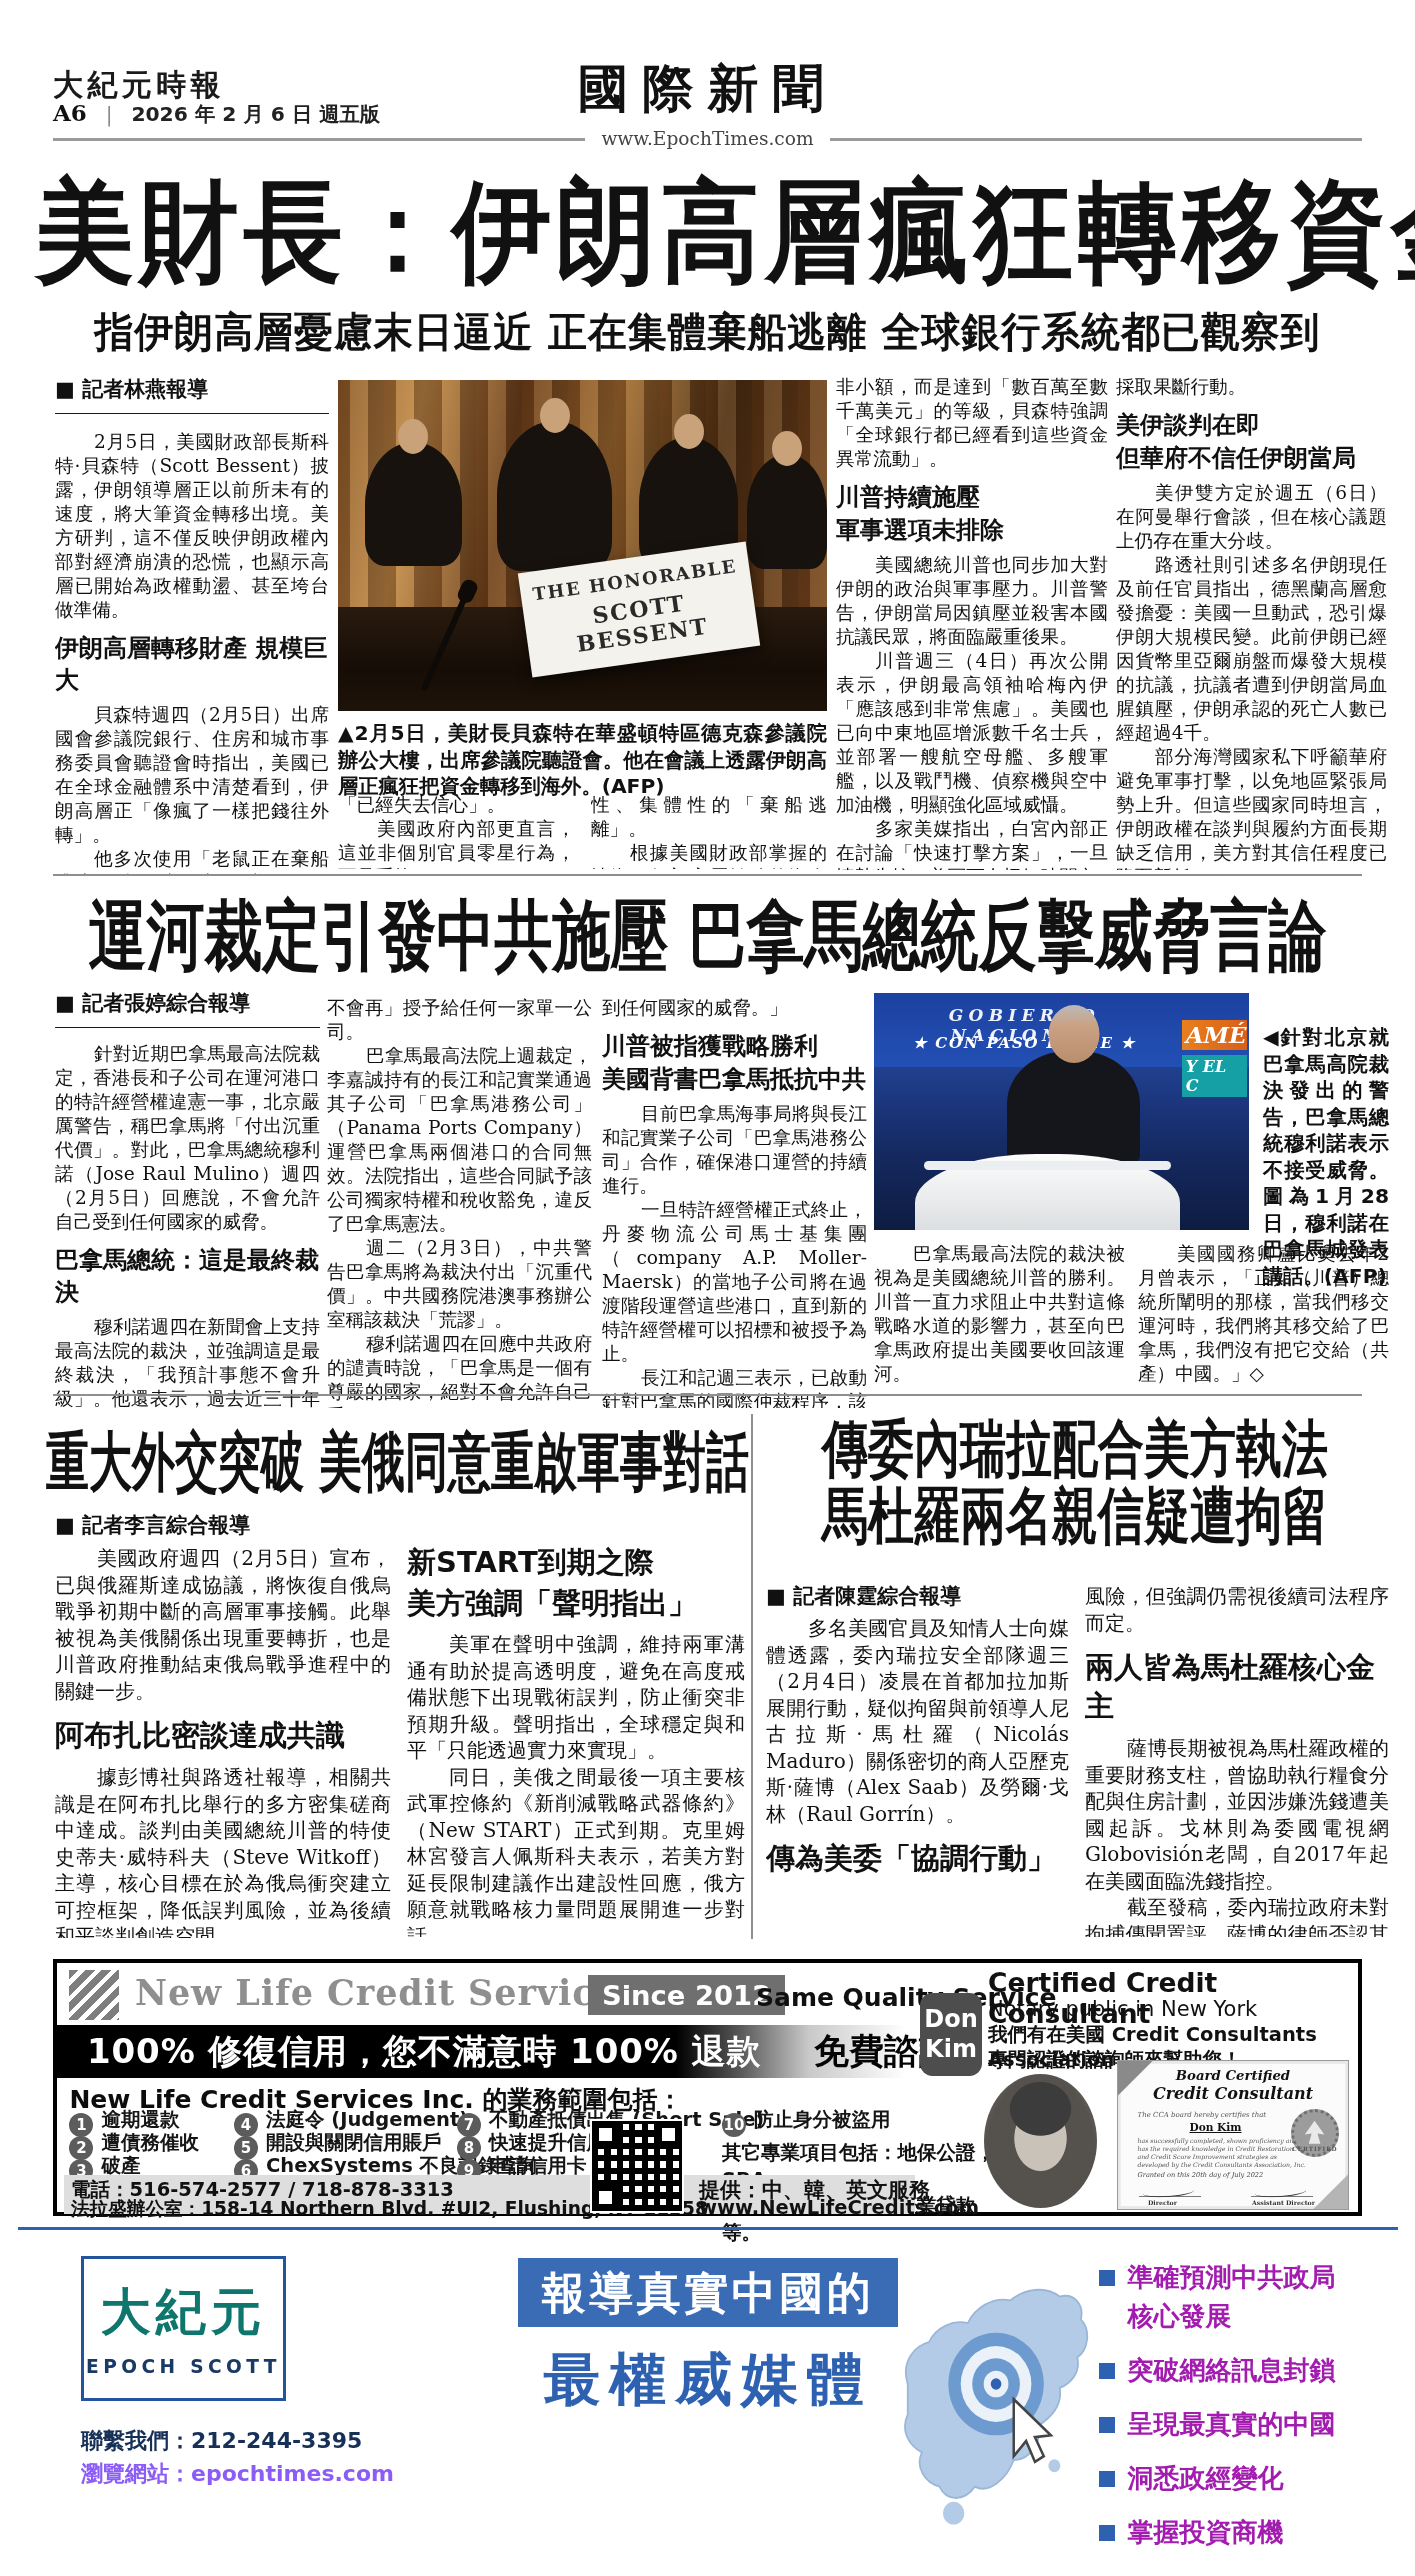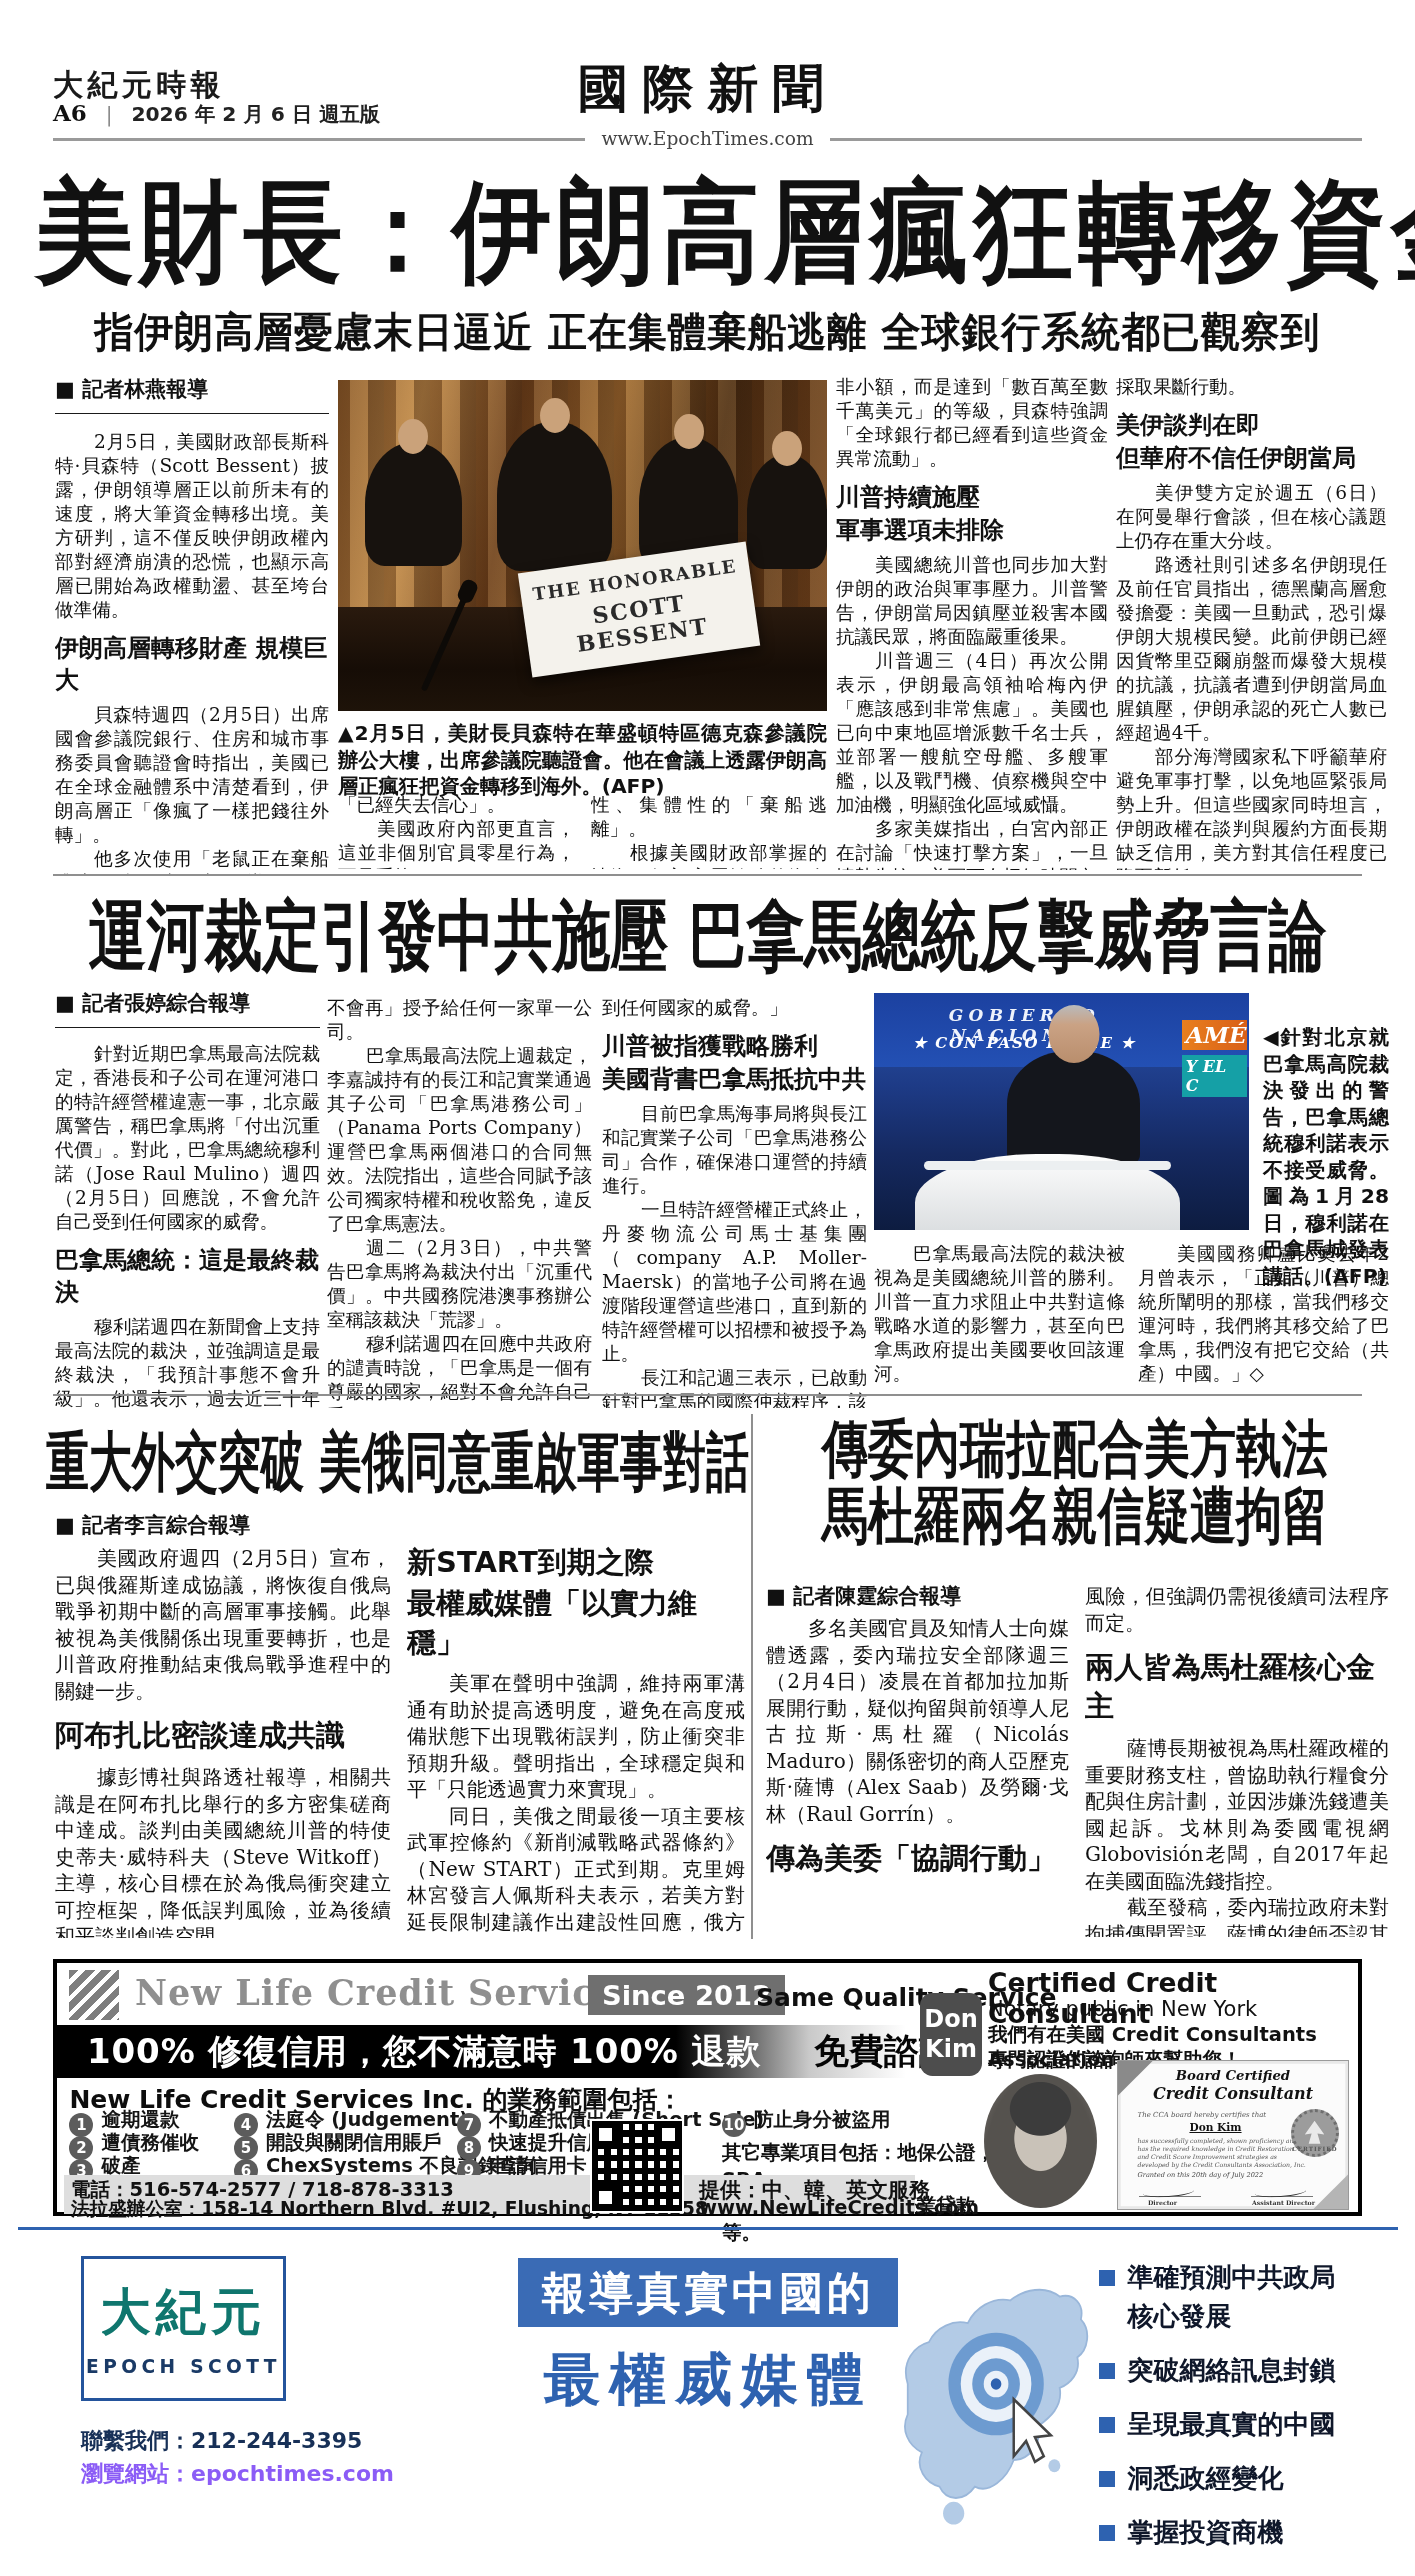--- a/index.html
+++ b/index.html
@@ -155,21 +155,21 @@
   .ep-cn { margin-top:19.5px; font-size:50px; font-weight:900; color:#0f766e; letter-spacing:5.3px; }
   .ep-en { margin-top:10.6px; font-size:18.6px; font-weight:700; color:#1a3a66; letter-spacing:4.4px; }
   .ep-contact1 { left:81px; top:2426px; font-size:22px; font-weight:900; color:#173057; }
   .ep-contact2 { left:81px; top:2459px; font-size:22px; font-weight:700; color:#8b5cf6; }
   .promo-banner { left:518px; top:2258px; width:380px; height:69px; background:#3a6bb5; color:#fff;
                   font-size:44px; font-weight:900; text-align:center; line-height:69px; letter-spacing:3.5px; }
   .promo-banner2 { left:518px; top:2342px; width:380px; font-size:57px; font-weight:900; color:#2e62b0;
                    text-align:center; letter-spacing:8.8px; }
   .promo-map { left:883px; top:2270px; width:212px; height:285px; }
   .bullets { left:1099px; top:2258px; width:297px; }
-  .bullet { display:flex; margin-bottom:15px; font-size:26px; line-height:39px; font-weight:900; color:#0f172a;
+  .bullet { display:flex; margin-bottom:15px; font-size:26px; line-height:39px; font-weight:900; color:#a21caf;
             font-family:"DejaVu Sans","Liberation Sans",sans-serif; }
   .bullet .sq { flex:0 0 16px; width:16px; height:16px; background:#2e62b0; margin:11.5px 12.4px 0 0; }
 </style>
 </head>
 <body>
 
 <div>
   <div class="abs masthead">大紀元時報</div>
   <div class="abs pagedate">
     <span class="pg">A6</span>
@@ -306,21 +306,21 @@
 
   <div class="abs col b3 hidden-ov" style="left:55px; top:1545px; width:336px; height:393px;">
     <p>美國政府週四（2月5日）宣布，已與俄羅斯達成協議，將恢復自俄烏戰爭初期中斷的高層軍事接觸。此舉被視為美俄關係出現重要轉折，也是川普政府推動結束俄烏戰爭進程中的關鍵一步。</p>
     <div class="sh3">阿布扎比密談達成共識</div>
     <p>據彭博社與路透社報導，相關共識是在阿布扎比舉行的多方密集磋商中達成。談判由美國總統川普的特使史蒂夫·威特科夫（Steve Witkoff）主導，核心目標在於為俄烏衝突建立可控框架，降低誤判風險，並為後續和平談判創造空間。</p>
 
   </div>
 
   <div class="abs col b3 hidden-ov" style="left:407px; top:1541px; width:338px; height:396px;">
     <div class="sh3 first" style="margin-bottom:1.8px;">新START到期之際</div>
-    <div class="sh3" style="margin-top:0;">最權威媒體「以實力維穩」</div>
+    <div class="sh3" style="margin-top:0;">美方強調「聲明指出」</div>
     <p>美軍在聲明中強調，維持兩軍溝通有助於提高透明度，避免在高度戒備狀態下出現戰術誤判，防止衝突非預期升級。聲明指出，全球穩定與和平「只能透過實力來實現」。</p>
     <p>同日，美俄之間最後一項主要核武軍控條約《新削減戰略武器條約》（New START）正式到期。克里姆林宮發言人佩斯科夫表示，若美方對延長限制建議作出建設性回應，俄方願意就戰略核力量問題展開進一步對話。</p>
 
   </div>
 </div>
 
 <div>
   <div class="abs h-a4">
     <div>傳委內瑞拉配合美方執法</div>
     <div>馬杜羅兩名親信疑遭拘留</div>

